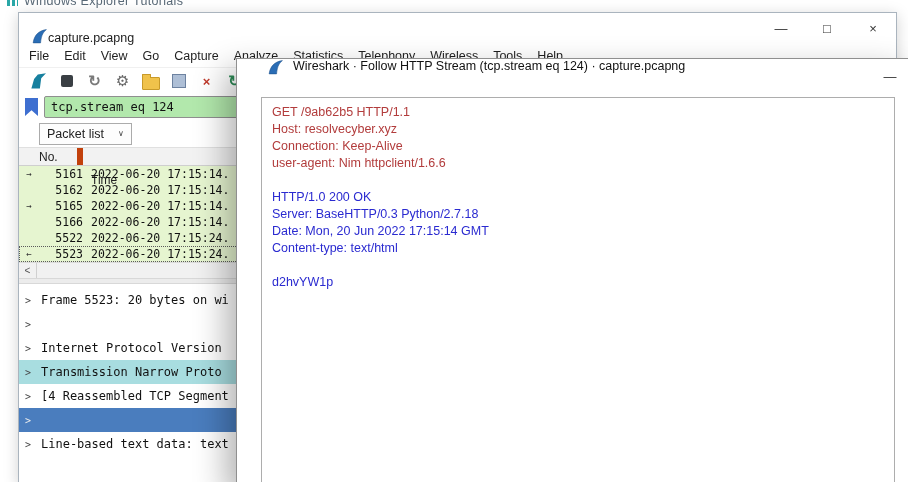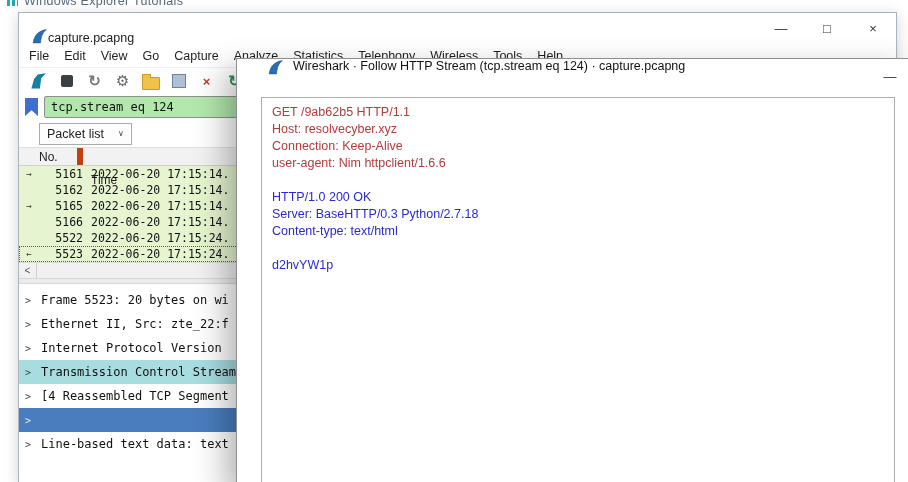--- a/index.html
+++ b/index.html
@@ -233,31 +233,30 @@
 
     <div class="details">
 
         <div class="detail-row normal">
           <span class="exp">&gt;</span>
           <span class="dtext">Frame 5523: 20 bytes on wi</span>
         </div>
 
         <div class="detail-row normal">
           <span class="exp">&gt;</span>
-          <span class="dtext">Ethernet II, Src: zte_22:f</span>
         </div>
 
         <div class="detail-row normal">
           <span class="exp">&gt;</span>
           <span class="dtext">Internet Protocol Version</span>
         </div>
 
         <div class="detail-row related">
           <span class="exp">&gt;</span>
-          <span class="dtext">Transmission Control Stream</span>
+          <span class="dtext">Transmission Narrow Proto</span>
         </div>
 
         <div class="detail-row normal">
           <span class="exp">&gt;</span>
           <span class="dtext">[4 Reassembled TCP Segment</span>
         </div>
 
         <div class="detail-row selected">
           <span class="exp">&gt;</span>
         </div>
@@ -287,20 +286,21 @@
         <div class="stream-line client">Connection: Keep-Alive</div>
 
         <div class="stream-line client">user-agent: Nim httpclient/1.6.6</div>
 
         <div class="stream-line blank"></div>
 
         <div class="stream-line server">HTTP/1.0 200 OK</div>
 
         <div class="stream-line server">Server: BaseHTTP/0.3 Python/2.7.18</div>
 
+        <div class="stream-line server">Date: Mon, 20 Jun 2022 17:15:14 GMT</div>
 
         <div class="stream-line server">Content-type: text/html</div>
 
         <div class="stream-line blank"></div>
 
         <div class="stream-line server">d2hvYW1p</div>
       </div>
   </div>
 
 </div>

